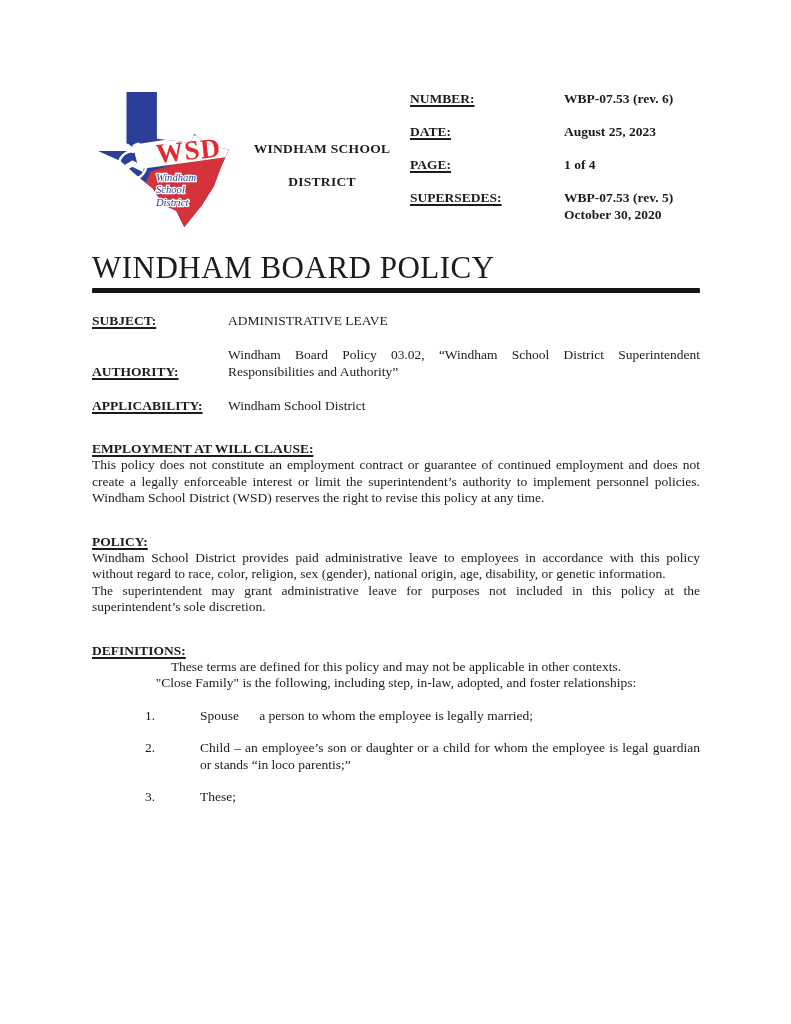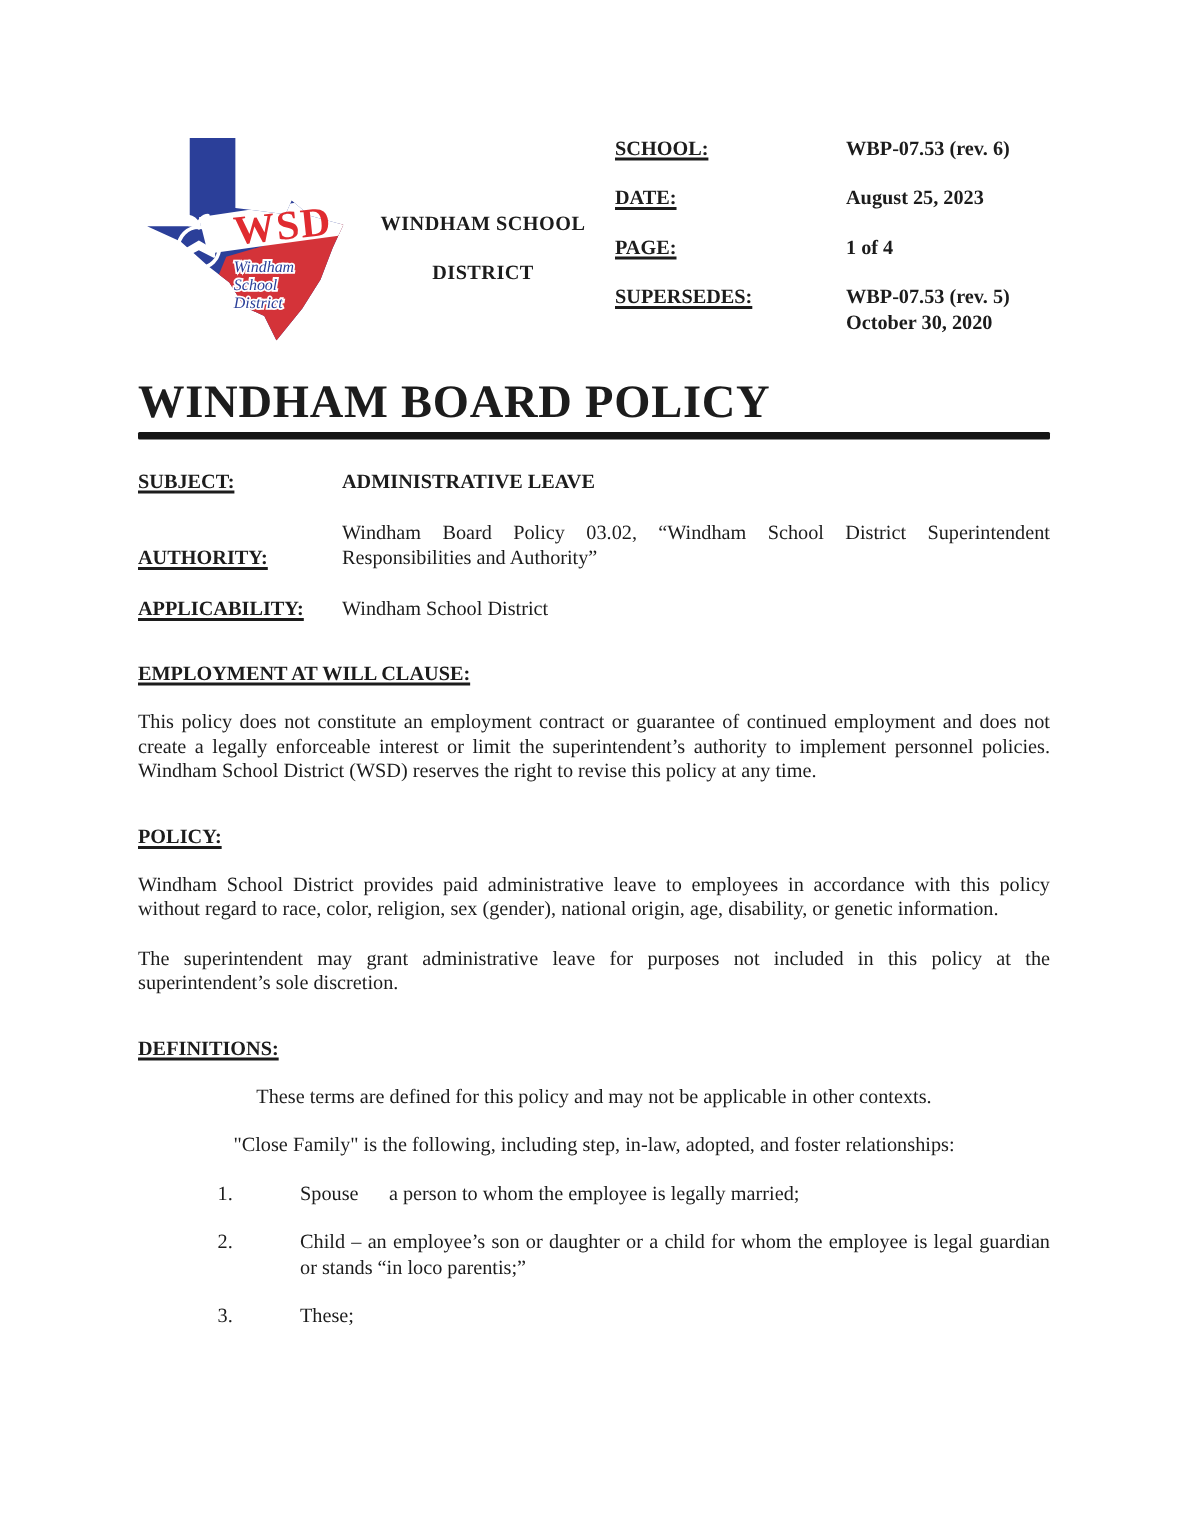--- a/index.html
+++ b/index.html
@@ -24,45 +24,45 @@
   .hdr-meta { width:290px; flex:none; font-size:13.5px; font-weight:bold; padding-top:2px; }
   .hm-row { display:flex; margin-bottom:16px; line-height:17px; }
   .hm-label {
     width:118px; flex:none;
     text-decoration:underline; text-decoration-thickness:1.5px; text-underline-offset:2px;
   }
   .hm-value { flex:1;margin-left:36px; }
 
   
   .title {
-    margin-top:12px; font-size:31px; font-weight:bold; letter-spacing:.5px;
+    margin-top:12px; font-size:31px; font-weight:normal; letter-spacing:.5px;
     line-height:34px; white-space:nowrap;
   }
   .title-rule { height:5px; background:#151515; margin-top:3px; border-radius:1px; }
 
   
   .meta-table { margin-top:19px; font-size:13.5px; }
   .meta-row { display:flex; margin-bottom:17px;align-items:flex-end; }
   .meta-label {
     width:136px; flex:none; font-weight:bold;
     text-decoration:underline; text-decoration-thickness:1.5px; text-underline-offset:2px;
     line-height:17px;
   }
   .meta-value { flex:1; line-height:17px; text-align:justify; }
-  .meta-value.bold { font-weight:bold; text-align:left; }
+  .meta-value.bold { font-weight:normal; text-align:left; }
 
   
   .section { margin-top:26px; }
   .section-heading {
     font-size:13.5px; font-weight:bold;
     text-decoration:underline; text-decoration-thickness:1.5px; text-underline-offset:2px;
     line-height:17px;
   }
   .para {
-    margin-top:16px; font-size:13.5px; line-height:16.5px; text-align:justify;
+    font-size:13.5px; line-height:16.5px; text-align:justify;
   }
   .para.no-justify { text-align:center; }
 
   
   .num-list { margin-top:2px; }
   .num-item { display:flex; margin-top:16px; margin-left:53px; font-size:13.5px; line-height:16.5px; }
   .num-item .num { width:55px; flex:none; }
   .num-item .itm-text { flex:1; text-align:justify; white-space:pre-wrap; }
 </style>
 </head>
@@ -99,21 +99,21 @@
       </svg>
     </div>
 
     <div class="org-block">
       <div>WINDHAM SCHOOL</div>
       <div>DISTRICT</div>
     </div>
 
     <div class="hdr-meta">
       <div class="hm-row">
-        <span class="hm-label">SCHOOL:</span>
+        <span class="hm-label">NUMBER:</span>
         <span class="hm-value">WBP-07.53 (rev. 6)</span>
       </div>
       <div class="hm-row">
         <span class="hm-label">DATE:</span>
         <span class="hm-value">August 25, 2023</span>
       </div>
       <div class="hm-row">
         <span class="hm-label">PAGE:</span>
         <span class="hm-value">1 of 4</span>
       </div>

